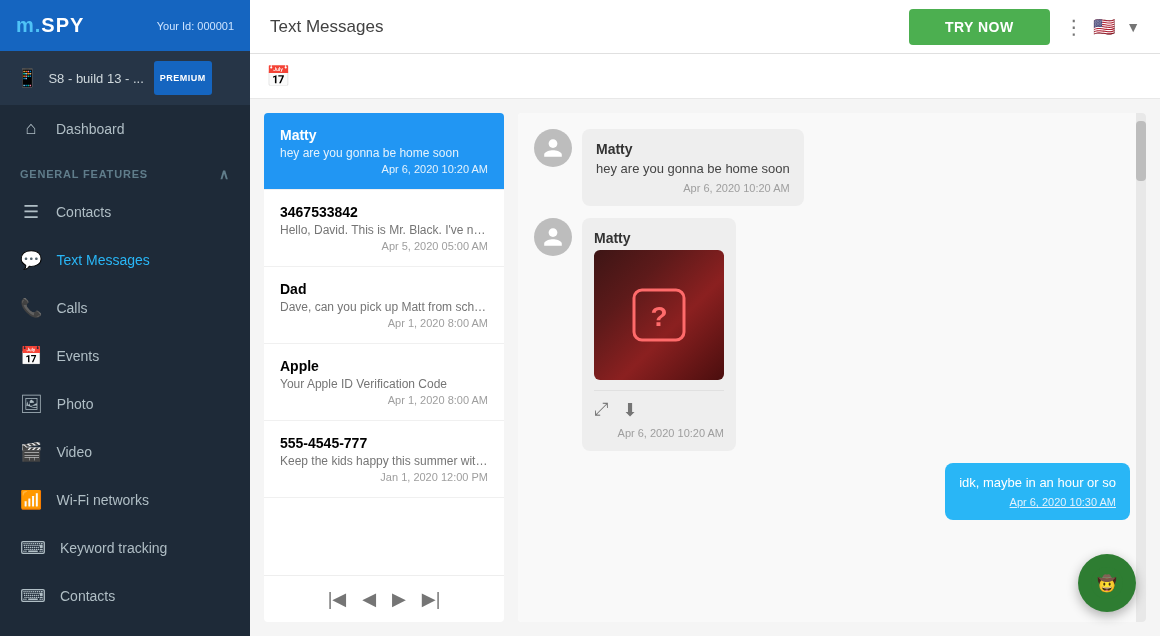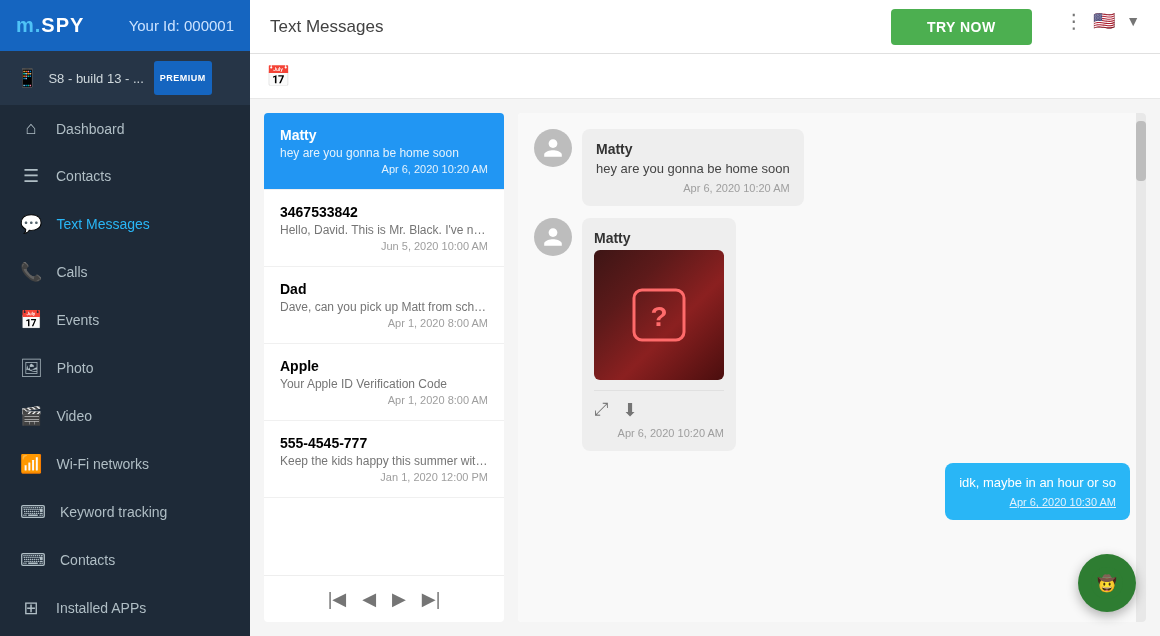--- a/index.html
+++ b/index.html
@@ -23,21 +23,21 @@
       align-items: center;
       justify-content: space-between;
     }
     .logo {
       font-size: 20px;
       font-weight: 900;
       color: #fff;
       letter-spacing: 1px;
     }
     .logo span { color: #4fc3f7; }
-    .user-id { font-size: 15px; color: #cce3ff; }
+    .user-id { font-size: 11px; color: #cce3ff; }
 
     .device-bar {
       background: #263547;
       padding: 10px 16px;
       display: flex;
       align-items: center;
       gap: 10px;
       font-size: 13px;
       color: #cfd8dc;
     }
@@ -88,21 +88,21 @@
     .top-bar {
       background: #fff;
       border-bottom: 1px solid #e0e0e0;
       padding: 0 20px;
       height: 54px;
       display: flex;
       align-items: center;
       justify-content: space-between;
     }
     .page-title-text { font-size: 17px; color: #424242; font-weight: 400; }
-    .top-bar-right { display: flex; align-items: flex-start; gap: 32px; }
+    .top-bar-right { display: flex; align-items: center; gap: 14px; }
     .try-now-btn {
       background: #4caf50;
       color: #fff;
       border: none;
       padding: 10px 36px;
       font-size: 14px;
       font-weight: 700;
       border-radius: 4px;
       cursor: pointer;
       letter-spacing: 0.5px;
@@ -271,20 +271,24 @@
     <span class="device-icon">📱</span>
     <span>S8 - build 13 - ...</span>
     <span class="premium-badge">PREMIUM</span>
   </div>
 
   <div class="nav-item">
     <span class="nav-icon">⌂</span>
     <span>Dashboard</span>
   </div>
 
+  <div class="section-label">
+    <span>GENERAL FEATURES</span>
+    <span class="chevron">∧</span>
+  </div>
 
   <div class="nav-item">
     <span class="nav-icon">☰</span>
     <span>Contacts</span>
   </div>
 
   <div class="nav-item active">
     <span class="nav-icon">💬</span>
     <span>Text Messages</span>
   </div>
@@ -355,21 +359,21 @@
 
           <div class="msg-list-item selected">
             <div class="msg-sender">Matty</div>
             <div class="msg-preview">hey are you gonna be home soon</div>
             <div class="msg-time">Apr 6, 2020 10:20 AM</div>
           </div>
 
           <div class="msg-list-item">
             <div class="msg-sender">3467533842</div>
             <div class="msg-preview">Hello, David. This is Mr. Black. I've noti...</div>
-            <div class="msg-time">Jun 5, 2020 10:00 AM</div>
+            <div class="msg-time">Apr 5, 2020 05:00 AM</div>
           </div>
 
           <div class="msg-list-item">
             <div class="msg-sender">Dad</div>
             <div class="msg-preview">Dave, can you pick up Matt from schoo...</div>
             <div class="msg-time">Apr 1, 2020 8:00 AM</div>
           </div>
 
           <div class="msg-list-item">
             <div class="msg-sender">Apple</div>

